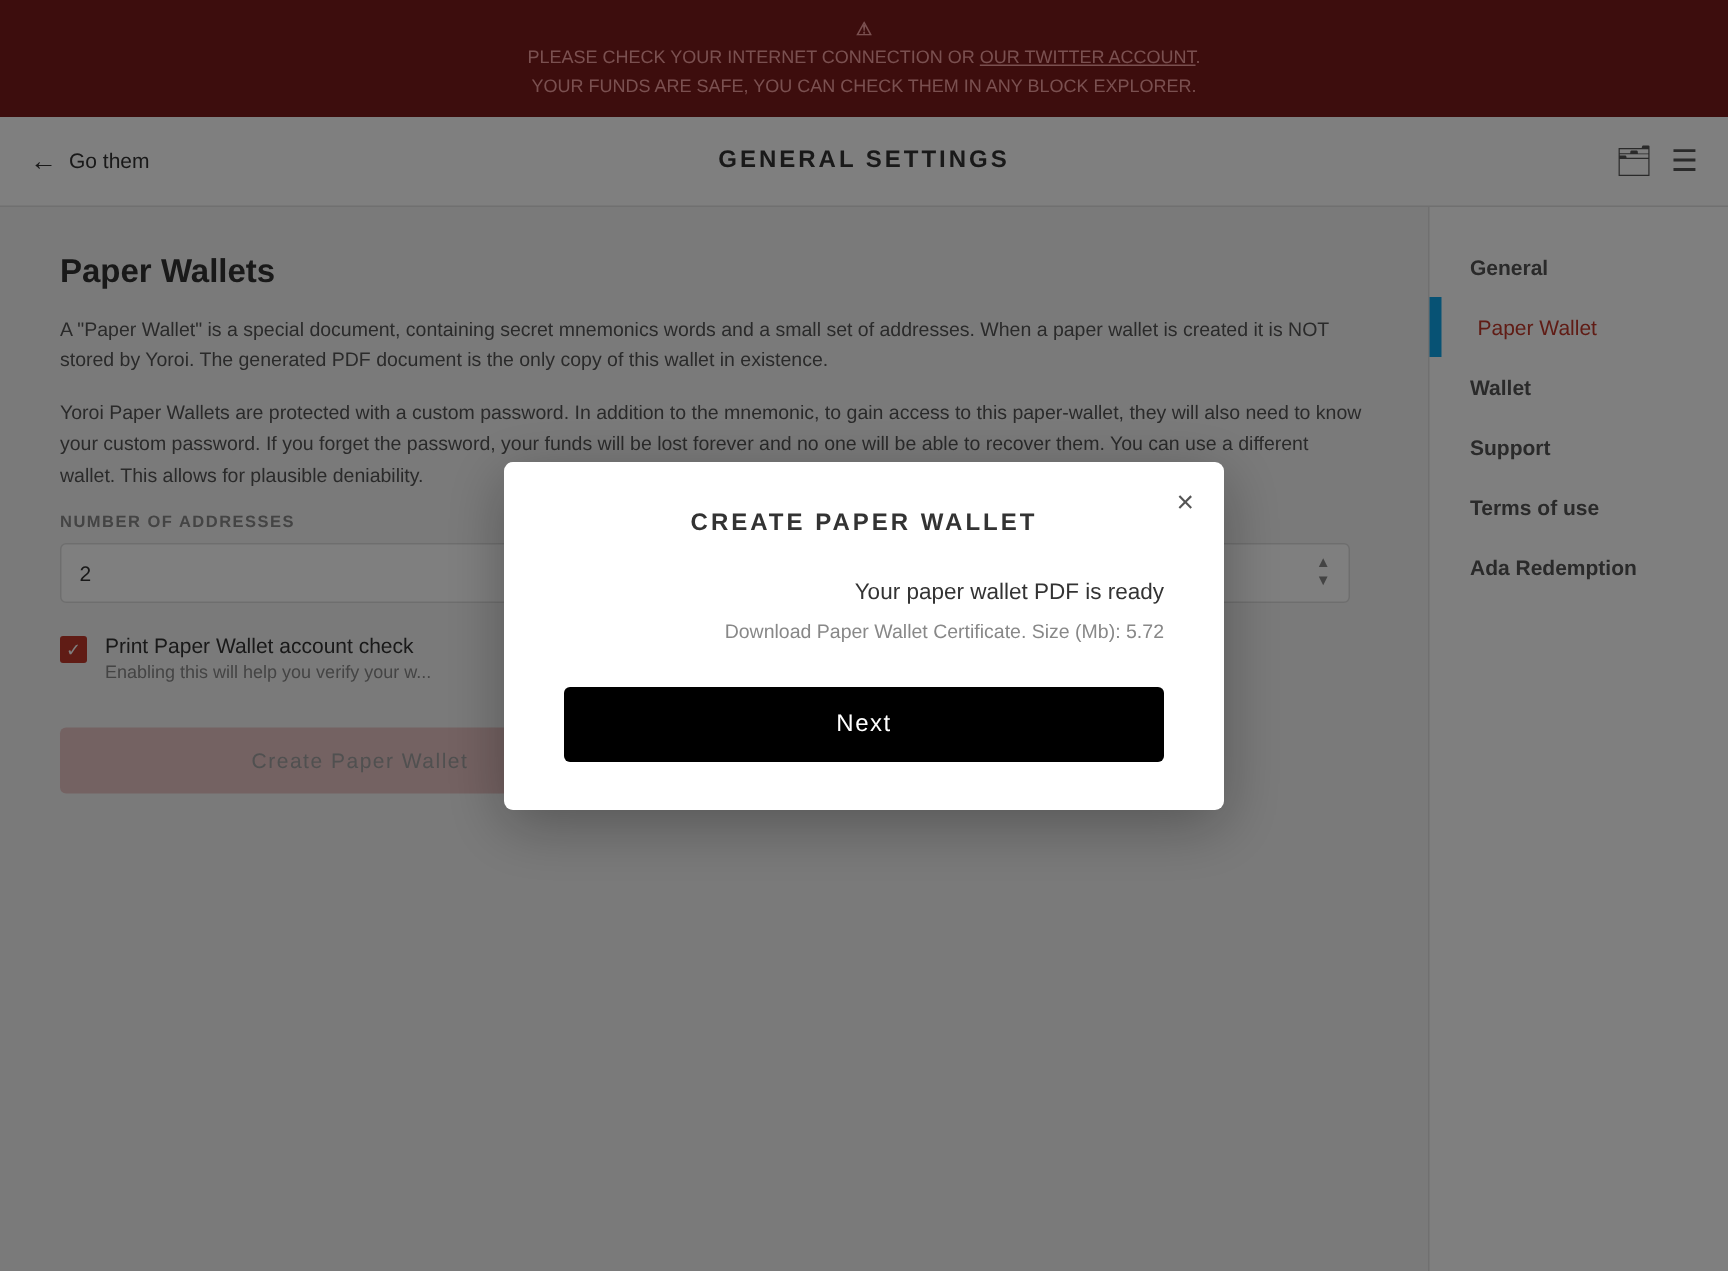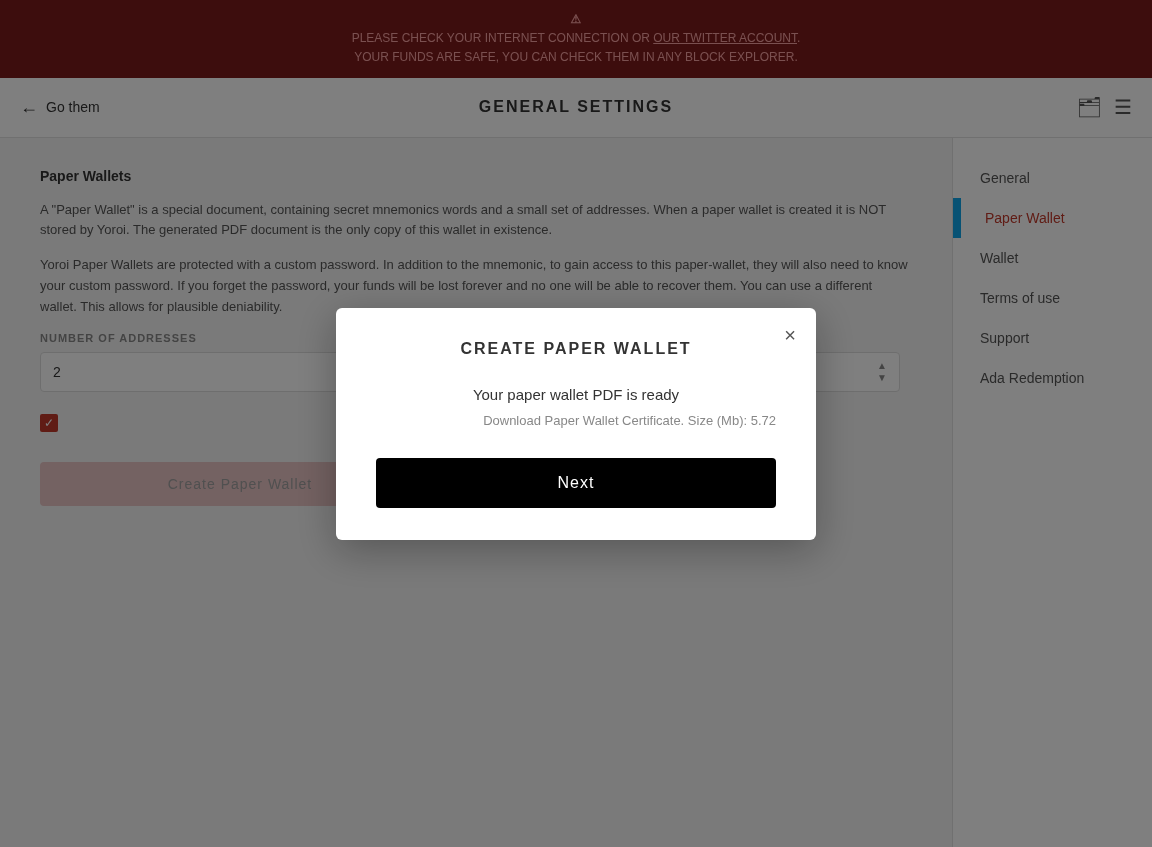--- a/index.html
+++ b/index.html
@@ -93,30 +93,31 @@
       background: #fff;
       border-left: 1px solid #e0e0e0;
       padding: 20px 0;
     }
     .sidebar-item {
       padding: 12px 24px;
       font-size: 14px;
       color: #555;
       cursor: pointer;
       border-left: 3px solid transparent;
+      font-weight: bold;
     }
     .sidebar-item.active {
       color: #c0392b;
       border-left: 8px solid #0ea5e9;
       font-weight: 500;
     }
 
     
     .section-title {
-      font-size: 14px;
+      font-size: 22px;
       font-weight: bold;
       color: #333;
       margin-bottom: 16px;
     }
     .section-text {
       font-size: 13px;
       color: #555;
       line-height: 1.6;
       margin-bottom: 14px;
     }
@@ -239,21 +240,21 @@
     }
     .modal-title {
       text-align: center;
       font-size: 16px;
       font-weight: bold;
       letter-spacing: 2px;
       color: #333;
       margin-bottom: 28px;
     }
     .modal-ready-text {
-      text-align: center;
+      text-align: right;
       font-size: 15px;
       color: #333;
       margin-bottom: 10px;
     }
     .modal-size-text {
       text-align: right;
       font-size: 13px;
       color: #888;
       margin-bottom: 30px;
     }
@@ -312,31 +313,35 @@
       <div class="number-input-arrows">
         <button class="arrow-btn">▲</button>
         <button class="arrow-btn">▼</button>
       </div>
     </div>
 
     <div class="checkbox-row">
       <div class="checkbox">
         <span class="checkbox-check">✓</span>
       </div>
+      <div>
+        <div class="checkbox-label-title">Print Paper Wallet account check</div>
+        <div class="checkbox-label-desc">Enabling this will help you verify your w...</div>
+      </div>
     </div>
 
     <button class="create-btn">Create Paper Wallet</button>
   </div>
 
   <div class="sidebar">
     <div class="sidebar-item">General</div>
     <div class="sidebar-item active">Paper Wallet</div>
     <div class="sidebar-item">Wallet</div>
+    <div class="sidebar-item">Support</div>
     <div class="sidebar-item">Terms of use</div>
-    <div class="sidebar-item">Support</div>
     <div class="sidebar-item">Ada Redemption</div>
   </div>
 
 </div>
 
 <div class="overlay">
   <div class="modal">
     <button class="modal-close">×</button>
     <div class="modal-title">CREATE PAPER WALLET</div>
     <div class="modal-ready-text">Your paper wallet PDF is ready</div>

